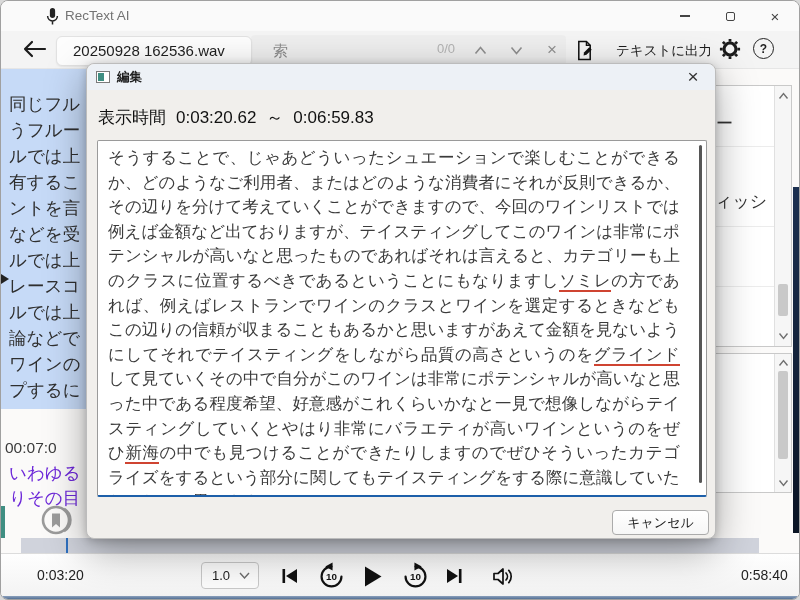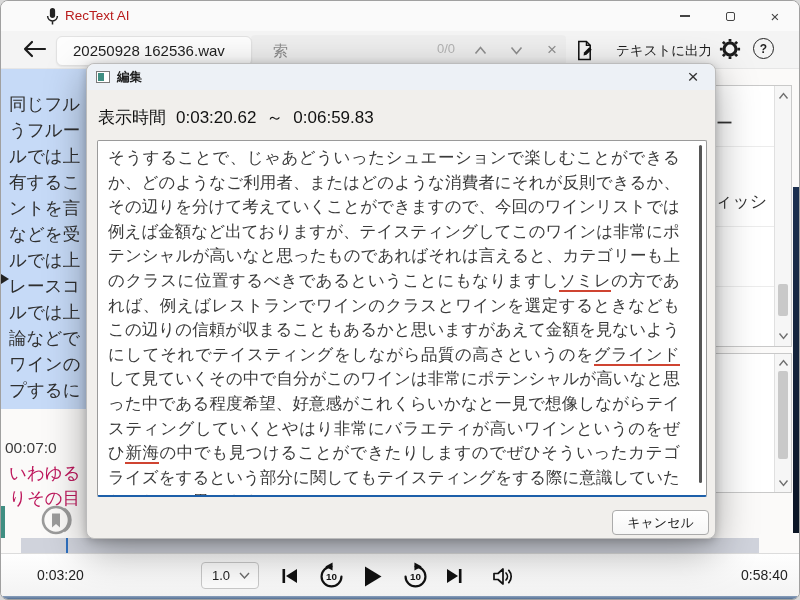--- a/index.html
+++ b/index.html
@@ -2,21 +2,21 @@
 <html><head>
 <meta charset="utf-8">
 <style>
   html,body{margin:0;padding:0;background:#d9d9d9;}
   *{box-sizing:border-box;font-family:"Liberation Sans","DejaVu Sans",sans-serif;}
   .abs{position:absolute;}
   #win{position:relative;width:800px;height:600px;background:#fbfaf9;border:1px solid #a0a0a0;
        border-radius:8px;overflow:hidden;}
   
   #titlebar{left:0;top:0;width:800px;height:30px;background:#fafafa;}
-  .apptitle{left:64px;top:0;height:30px;line-height:30px;font-size:13.5px;color:#b91c1c;}
+  .apptitle{left:64px;top:0;height:30px;line-height:30px;font-size:13.5px;color:#737373;}
   .winbtn{top:0;width:32px;height:30px;display:flex;align-items:center;justify-content:center;color:#444;}
   .minbar{width:10px;height:1.4px;background:#444;}
   .maxbox{width:9px;height:9px;border:1.2px solid #444;border-radius:2px;}
   .closex{font-size:15px;color:#444;}
   
   #toolbar{left:0;top:30px;width:800px;height:38px;background:#f4f4f4;border-bottom:1px solid #e6e6e6;}
   .search-recess{left:250px;top:4px;width:315px;height:31px;background:#eeeeee;border-radius:4px;}
   .backbtn{left:20px;top:8px;width:28px;height:24px;}
   .fntab{left:55px;top:5px;width:196px;height:30px;background:#fdfdfd;border:1px solid #e2e2e2;
          border-radius:6px;box-shadow:0 1px 2px rgba(0,0,0,.06);line-height:28px;
@@ -31,21 +31,21 @@
   .exportlbl{font-size:13.5px;color:#1c1c1c;}
   .helpbtn{left:752px;top:7px;width:21px;height:21px;border:1.6px solid #222;border-radius:50%;
            display:flex;align-items:center;justify-content:center;font-size:12px;font-weight:bold;color:#222;}
   
   #sidebar{left:0;top:68px;width:88px;height:440px;overflow:hidden;}
   .hlblock{background:#c6daf7;padding:22px 0 6px 8px;}
   .hlblock div{font-size:17.5px;line-height:26px;color:#2f2f2f;white-space:nowrap;}
   .playmark{left:0;top:273px;width:0;height:0;border-left:8px solid #222;border-top:5px solid transparent;
             border-bottom:5px solid transparent;}
   .tstamp{margin:30px 0 4px 4px;font-size:15.5px;color:#3c3c3c;}
-  .plain div{font-size:17.5px;line-height:25px;color:#be185d;padding-left:8px;white-space:nowrap;}
+  .plain div{font-size:17.5px;line-height:25px;color:#6d28d9;padding-left:8px;white-space:nowrap;}
   
   .rpanel{left:712px;width:79px;background:#fff;border:1px solid #c9c9c9;}
   .rp1{top:84px;height:262px;}
   .rp2{top:352px;height:140px;}
   .rfrag{font-size:17px;color:#333;white-space:nowrap;}
   .scrollcol{position:absolute;right:0;top:0;bottom:0;width:17px;background:#f6f6f6;border-left:1px solid #e0e0e0;}
   .sthumb{position:absolute;left:3px;width:10px;background:#c9c9c9;border-radius:2px;}
   .sarrow{position:absolute;left:3px;width:11px;height:10px;}
   .rowline{position:absolute;left:0;width:60px;height:1px;background:#ececec;}
   .darkstrip{left:792px;top:186px;width:8px;height:346px;background:linear-gradient(180deg,#1c3050,#0a1424);}

